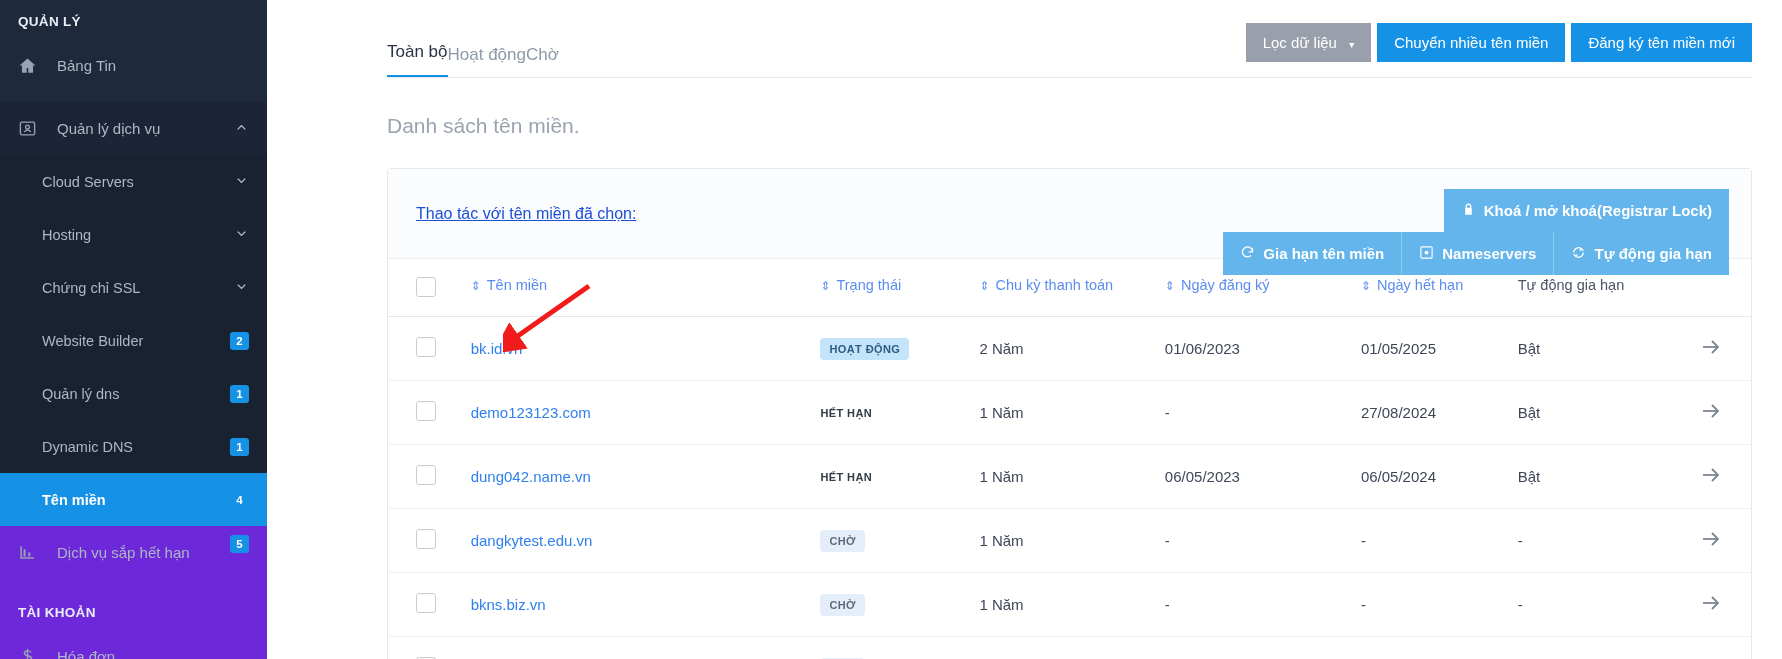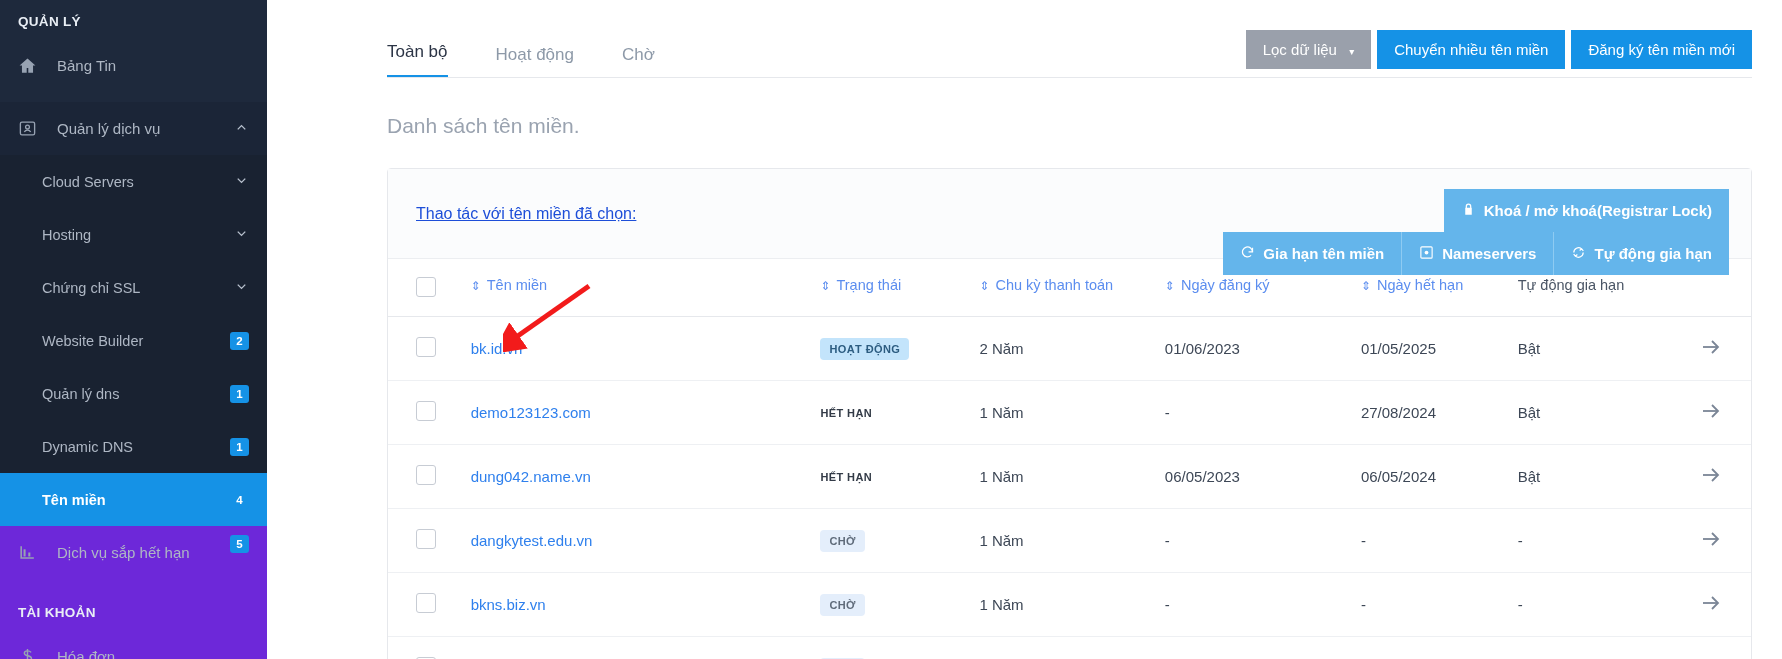--- a/index.html
+++ b/index.html
@@ -66,32 +66,32 @@
     overflow: hidden;
   }
 
   
   .topbar {
     position: relative;
     height: 78px;
     padding: 0 30px 0 120px;
     display: flex; align-items: flex-end;
   }
-  .tabs { display: flex; align-items: flex-end; gap: 48px; height: 100%; }
+  .tabs { display: flex; align-items: flex-end; height: 100%; }
   .tab {
     font-size: 17px; color: #8d99a8; padding-bottom: 13px;
     cursor: pointer; white-space: nowrap;
   }
   .tab.active { color: #2b3445; border-bottom: 3px solid #1592e6; }
   .tabs-underline {
     position: absolute; left: 120px; right: 30px; bottom: 0;
     height: 1px; background: #e6e8ec;
   }
   .top-actions {
-    position: absolute; right: 30px; bottom: 9px;
+    position: absolute; right: 30px; bottom: 16px;
     display: flex; align-items: flex-end; gap: 6px;
   }
   .btn {
     border: none; cursor: pointer; color: #fff;
     font-family: "Liberation Sans", sans-serif;
     font-size: 15px; line-height: 1;
     padding: 12px 17px;
     white-space: nowrap;
   }
   .btn-grey { background: #9aa0ab; }

